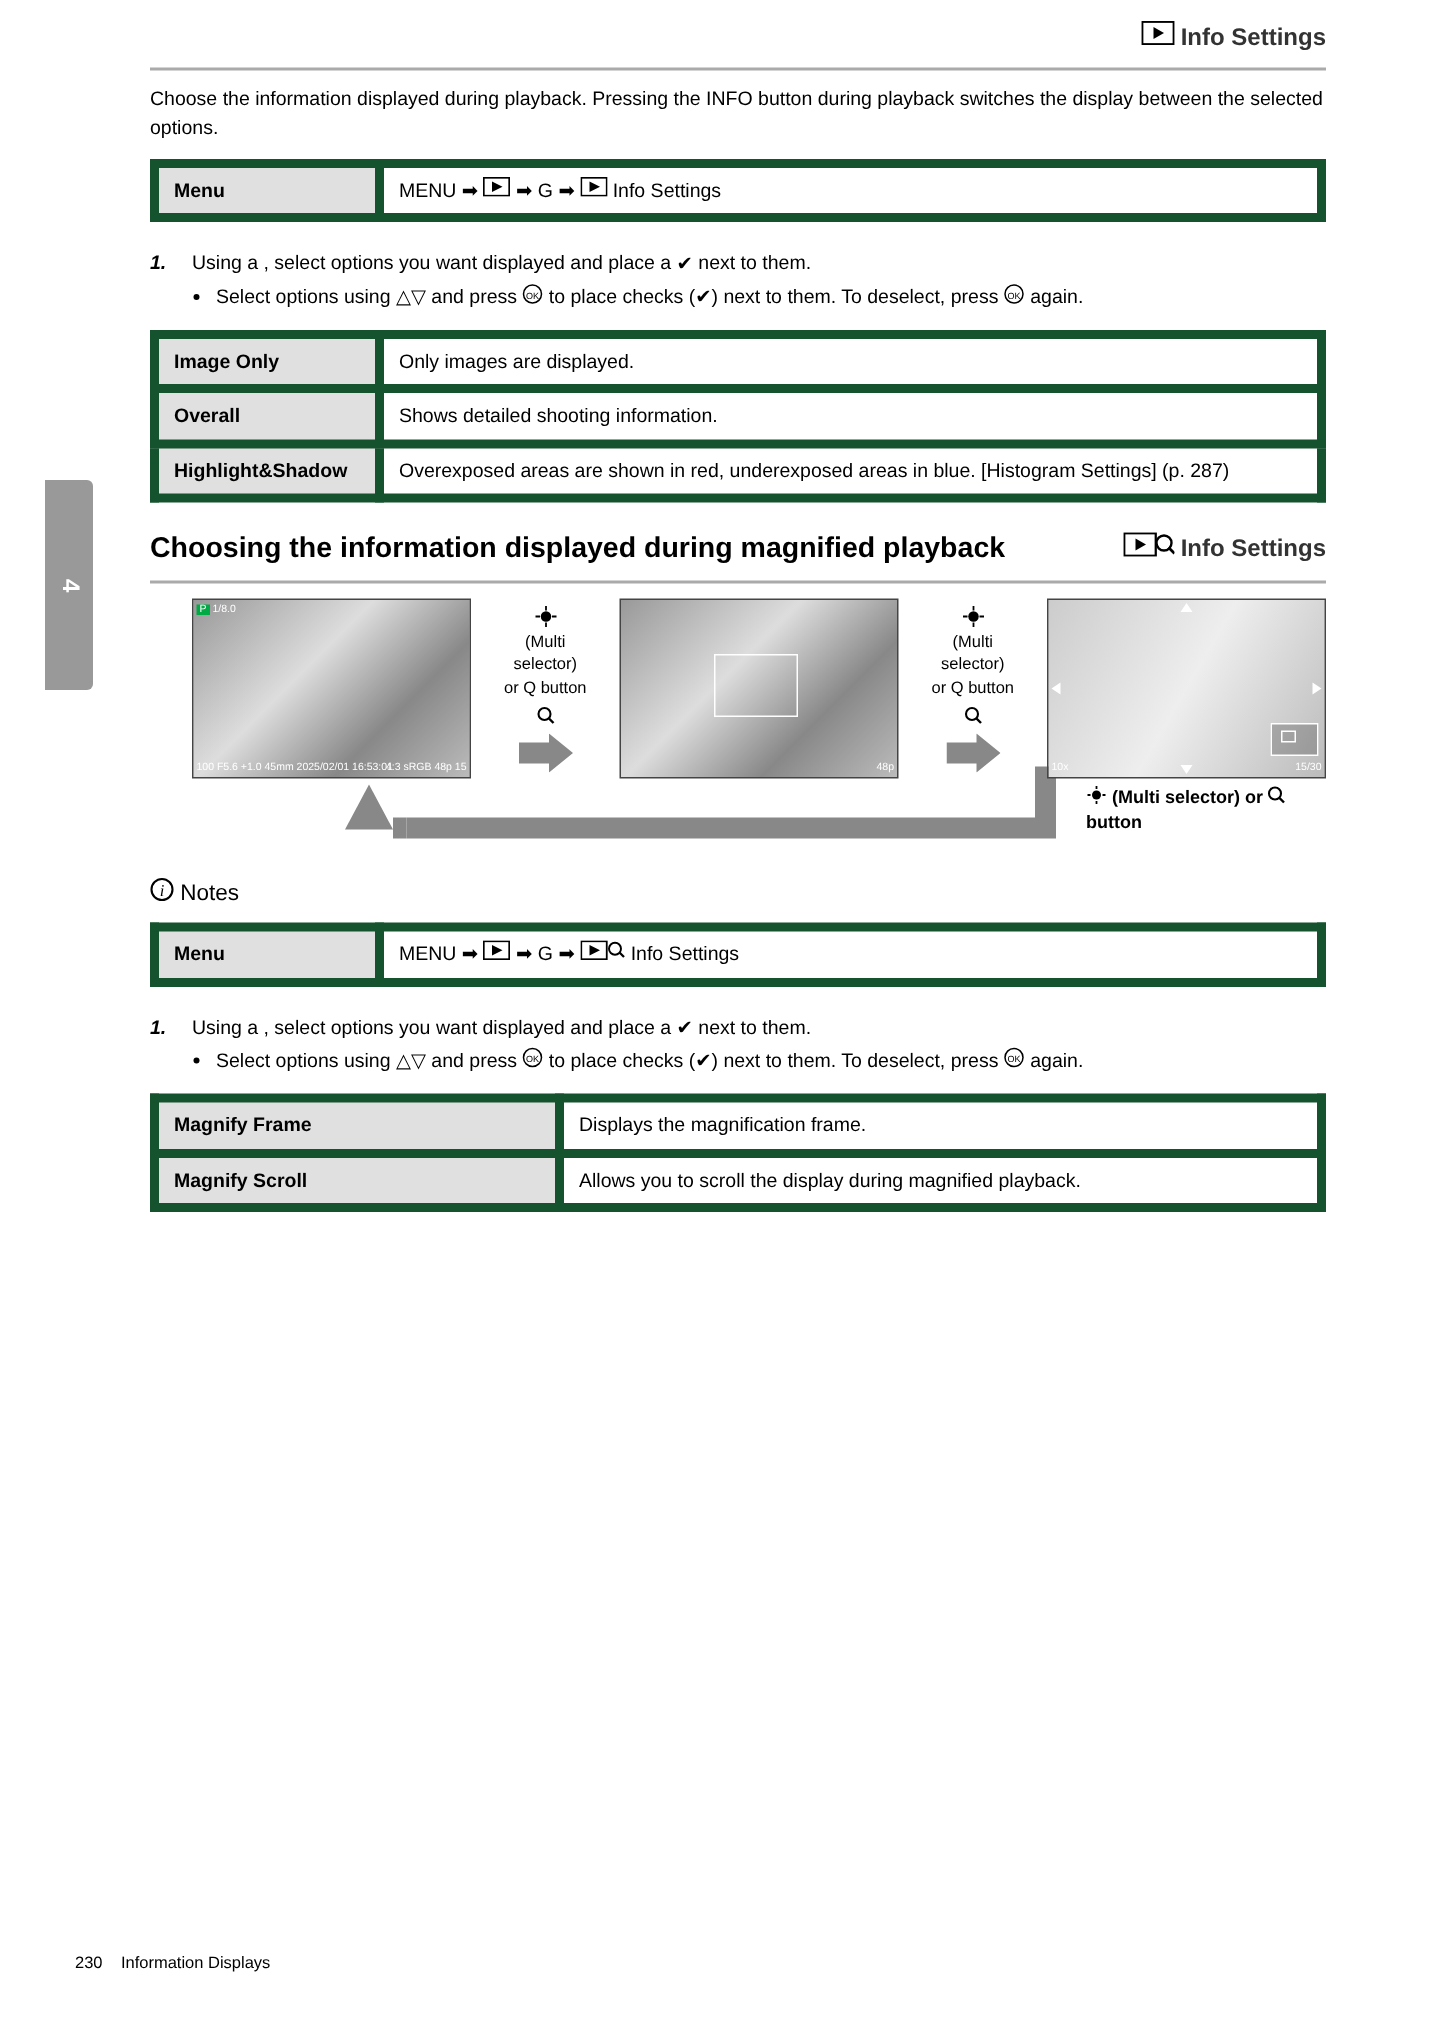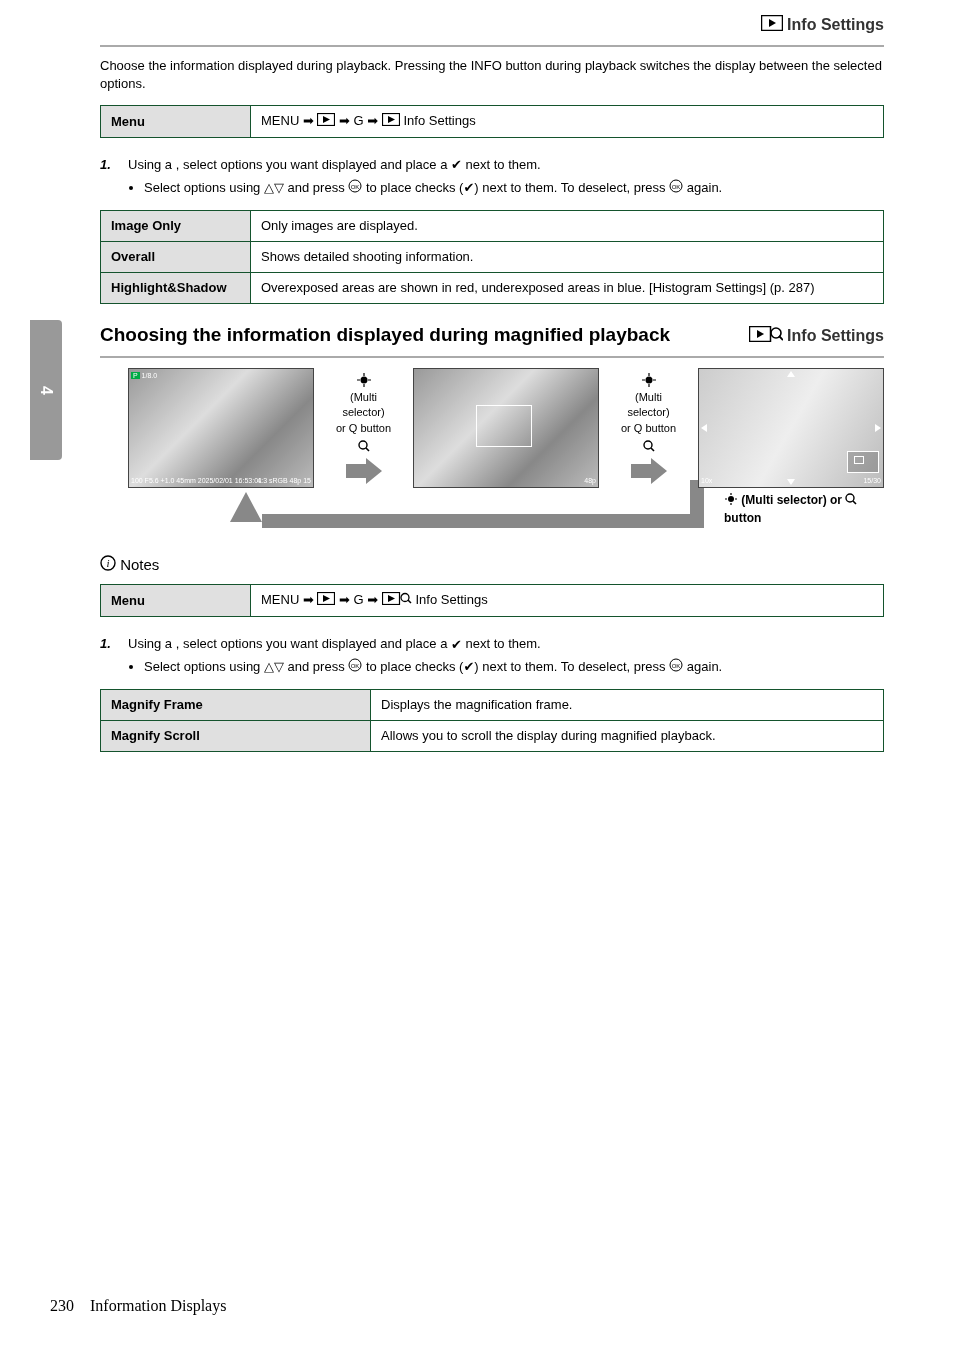--- a/index.html
+++ b/index.html
@@ -51,21 +51,21 @@
     padding-bottom: 6px;
     font-weight: bold;
   }
   .para { margin: 8px 0 12px 0; }
   table.opt {
     width: 100%;
     border-collapse: collapse;
     margin: 6px 0 18px 0;
   }
   table.opt td, table.opt th {
-    border: 1px solid #14532d;
+    border: 6px solid #14532d;
     padding: 6px 10px;
     text-align: left;
     vertical-align: top;
     font-size: 13px;
   }
   table.opt .label { background: #e0e0e0; font-weight: bold; width: 150px; vertical-align: middle;}
   table.opt .label2 { background: #e0e0e0; font-weight: bold; width: 270px; vertical-align: middle;}
   .arrowpath {
     display: flex;
     align-items: flex-start;
@@ -101,21 +101,21 @@
     width:0;height:0;border-left:16px solid transparent;border-right:16px solid transparent;border-bottom:30px solid #888;
   }
   .bigarrow-hbar { height:14px; flex:1; background:#888;}
   .bigarrow-vbar { width:14px; height:40px; background:#888;}
   .return-wrap { display:flex; align-items:flex-start; margin: 4px 0 10px 130px; font-weight: bold;}
   .return-label { margin-left: 20px; font-size:12px; max-width:160px; line-height:1.3;}
   .notes { margin: 26px 0 4px 0;}
   .notes .title { font-size:15px; }
   .notes ul { margin: 2px 0 0 14px; padding:0;}
   .notes li { margin: 0 0 2px 0;}
-  .footer { position:absolute; bottom:40px; left:50px; font-size:16px;font-family:Liberation Serif, serif;}
+  .footer { position:absolute; bottom:40px; left:50px; font-size:11px;}
   .inline-svg { display:inline-block; vertical-align:middle;}
 </style>
 </head>
 <body>
 
 <div class="page">
 
   <div class="side-tab">4</div>
 
   <div class="subtitle">

